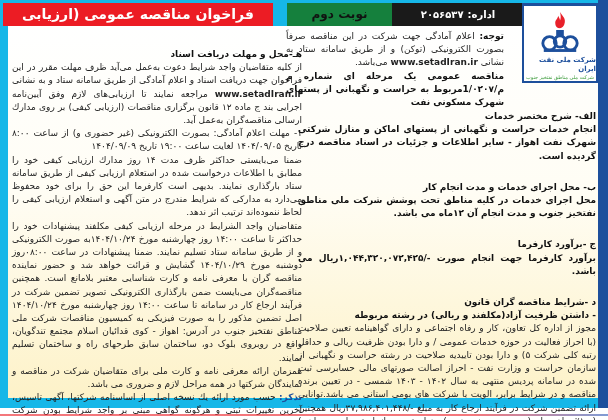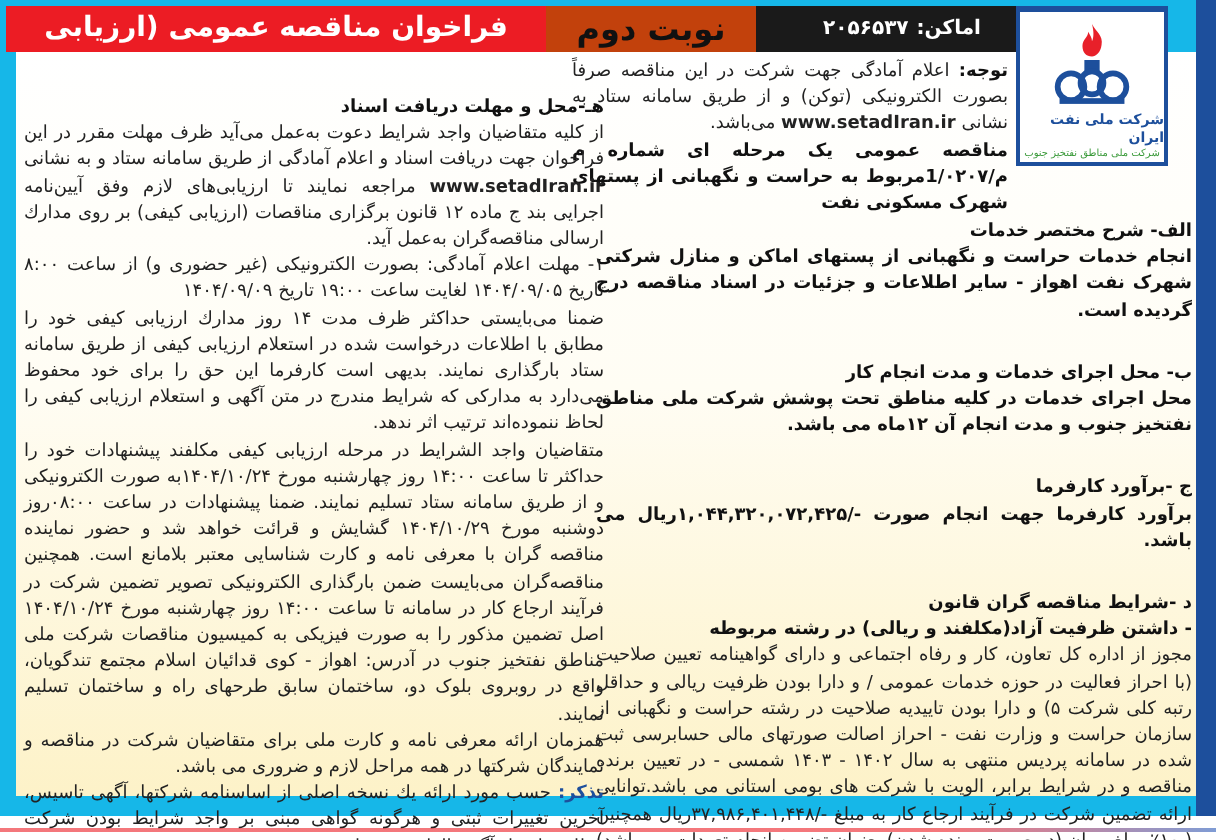--- a/index.html
+++ b/index.html
@@ -17,30 +17,30 @@
   .header {
     position: absolute; top: 3px; left: 3px; right: 84px; height: 23px;
     display: flex; flex-direction: row-reverse;
   }
   .hdr-title {
     flex: 0 0 270px; background: #ec1c24; color: #fff;
     font-weight: bold; font-size: 14px; line-height: 23px; text-align: center;
     margin-left: 0;
   }
   .hdr-round {
-    flex: 0 0 105px; background: #c2410c; color: #111;
-    font-weight: bold; font-size: 16px; line-height: 23px; text-align: center;
+    flex: 0 0 105px; background: #15803d; color: #111;
+    font-weight: bold; font-size: 12px; line-height: 23px; text-align: center; margin-left: 14px;
   }
   .hdr-id {
     flex: 1; background: #1a1a1a; color: #fff;
     font-weight: bold; font-size: 10px; line-height: 23px; text-align: center;
     display: flex; justify-content: center; gap: 4px;
   }
   .logo-box {
-    position: absolute; top: 3px; right: 24px; width: 76px; height: 80px;
+    position: absolute; top: 3px; right: 10px; width: 76px; height: 80px;
     background: #fff; border: 2px solid #1d4f9c; border-top: 3px solid #1d4f9c;
     display: flex; flex-direction: column; align-items: center; justify-content: flex-start; padding-top: 6px;
   }
   .logo-flame { width: 14px; height: 18px; }
   .logo-mark { width: 46px; height: 26px; margin-top: 1px; }
   .logo-text { font-size: 7px; color: #1d4f9c; font-weight: bold; line-height: 9px; margin-top: 1px; }
   .logo-sub { font-size: 5px; color: #3a9a3a; line-height: 7px; }
 
   .panel {
     position: absolute; top: 26px; left: 8px; width: 590px; height: 372px;
@@ -68,21 +68,21 @@
 </head>
 <body>
 
 <div class="frame"></div>
 <div class="frame-right"></div>
 
 <div class="header">
   <div class="hdr-title">فراخوان مناقصه عمومی (ارزیابی کیفی)</div>
   <div class="hdr-round">نوبت دوم</div>
   <div class="hdr-id">
-    <span>اماکن:</span>
+    <span>اداره:</span>
     <span>۲۰۵۶۵۳۷</span>
   </div>
 </div>
 
 <div class="panel">
 
   <div class="col col-right" style="top:4px;">
     <p>
       <span class="b">توجه:</span>
       <span>اعلام آمادگی جهت شرکت در این مناقصه صرفاً بصورت الکترونیکی (توکن) و از طریق سامانه ستاد به نشانی</span>

